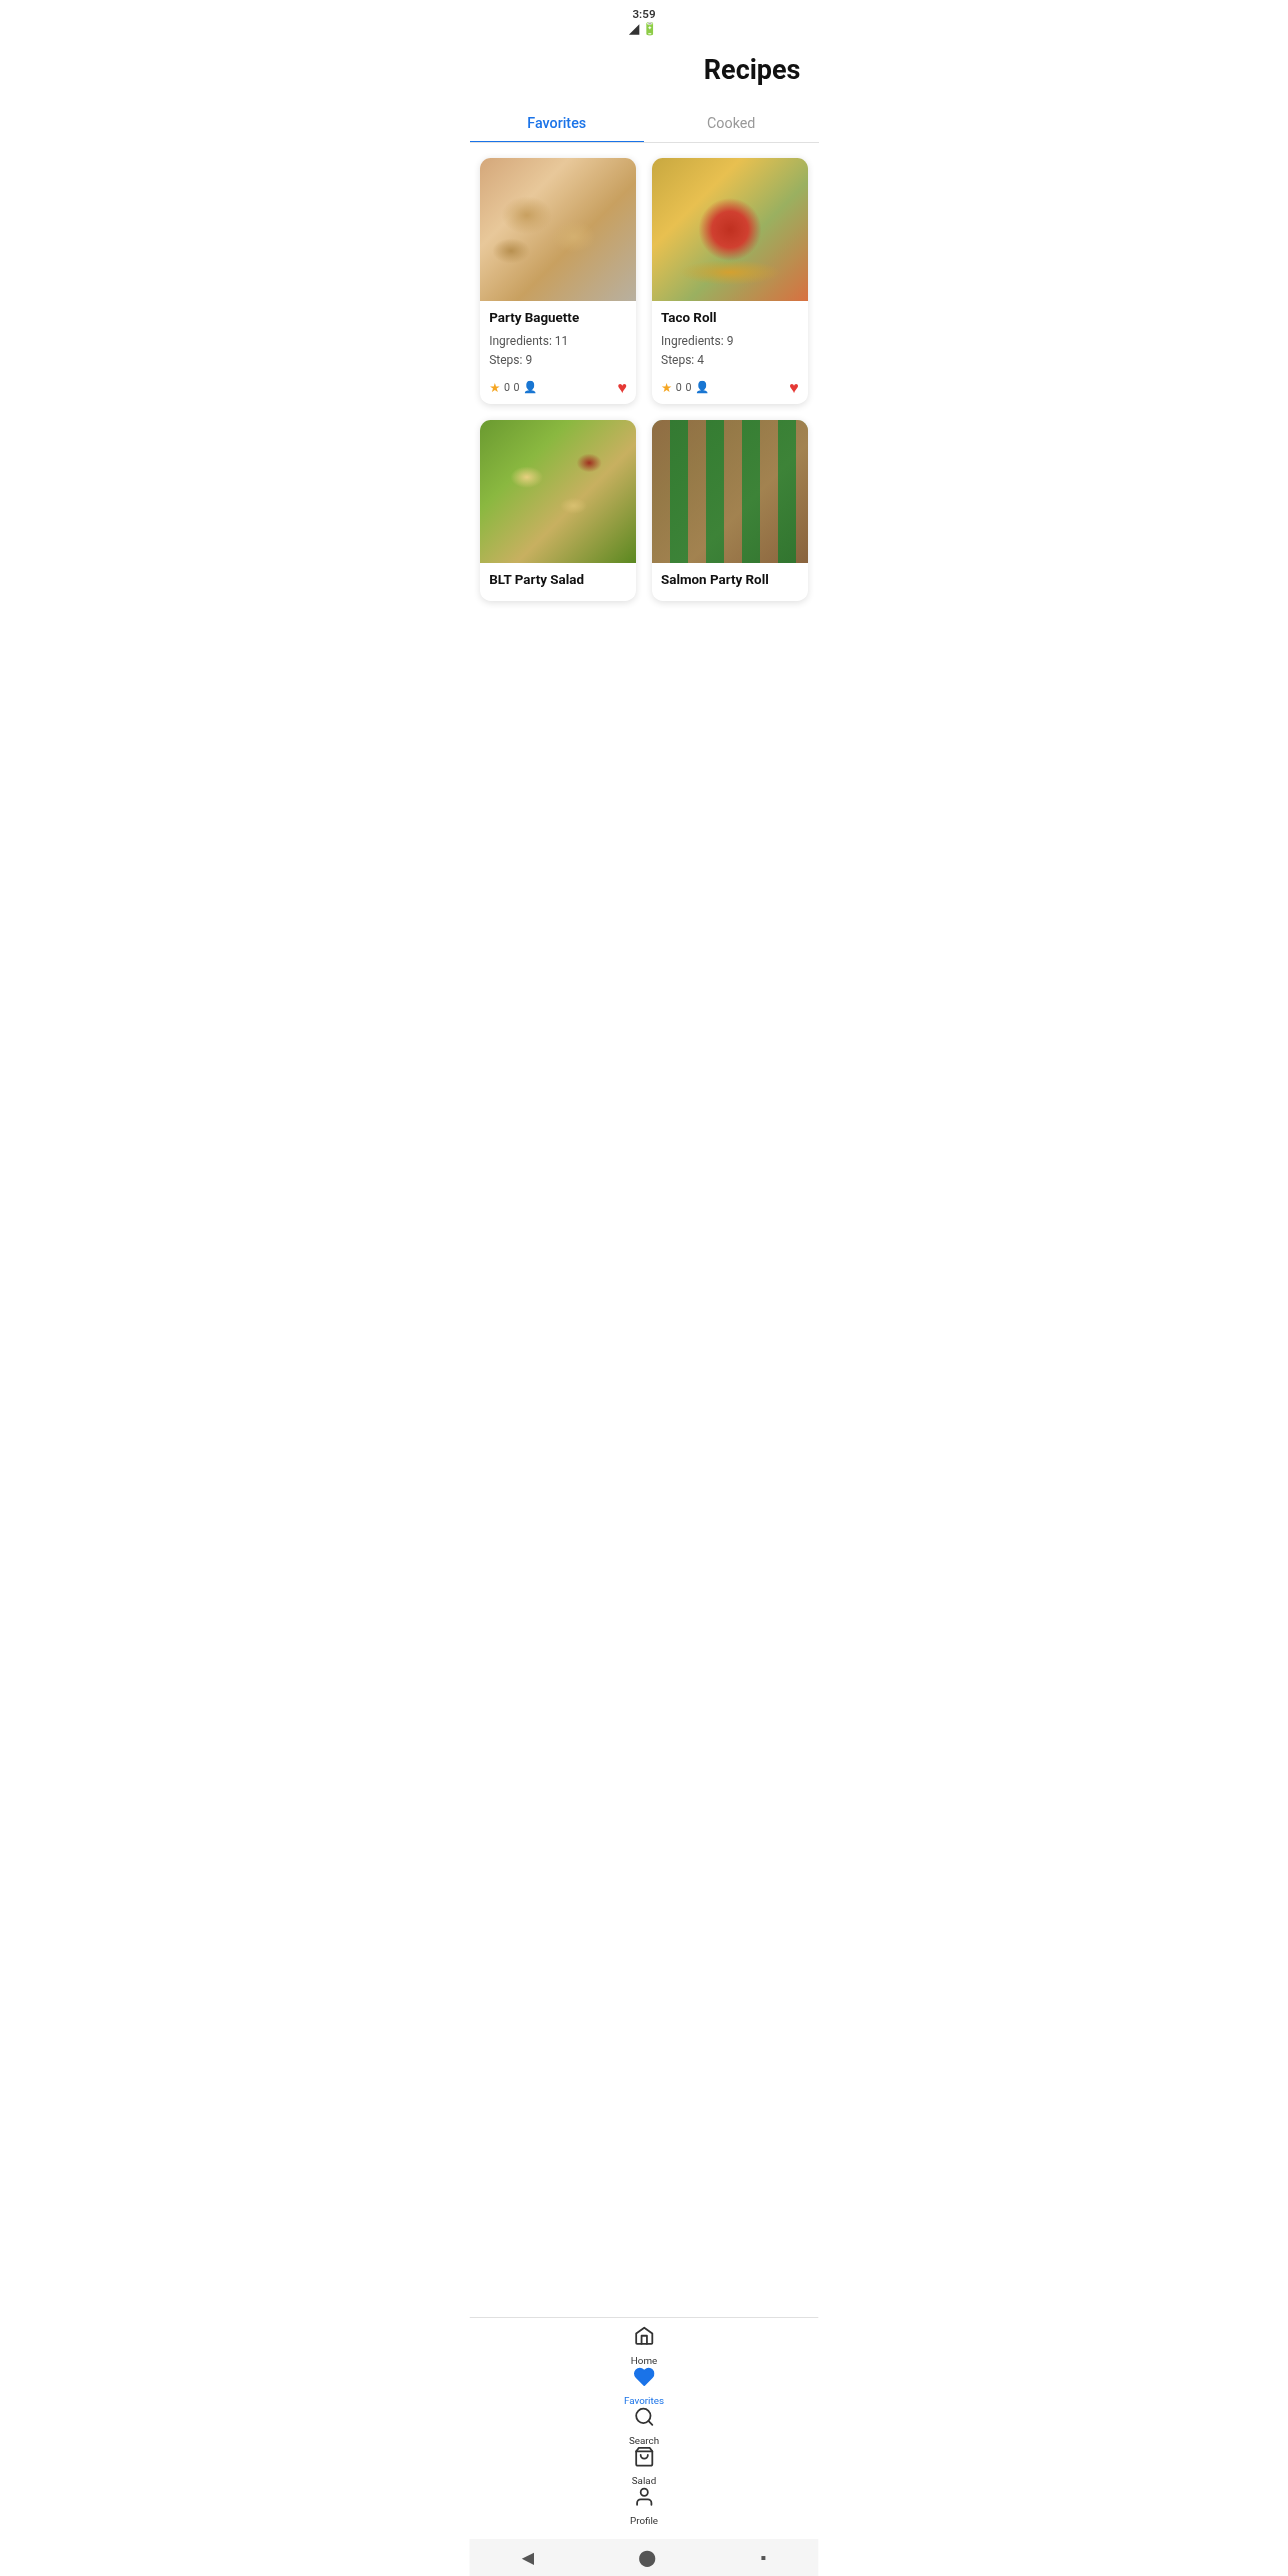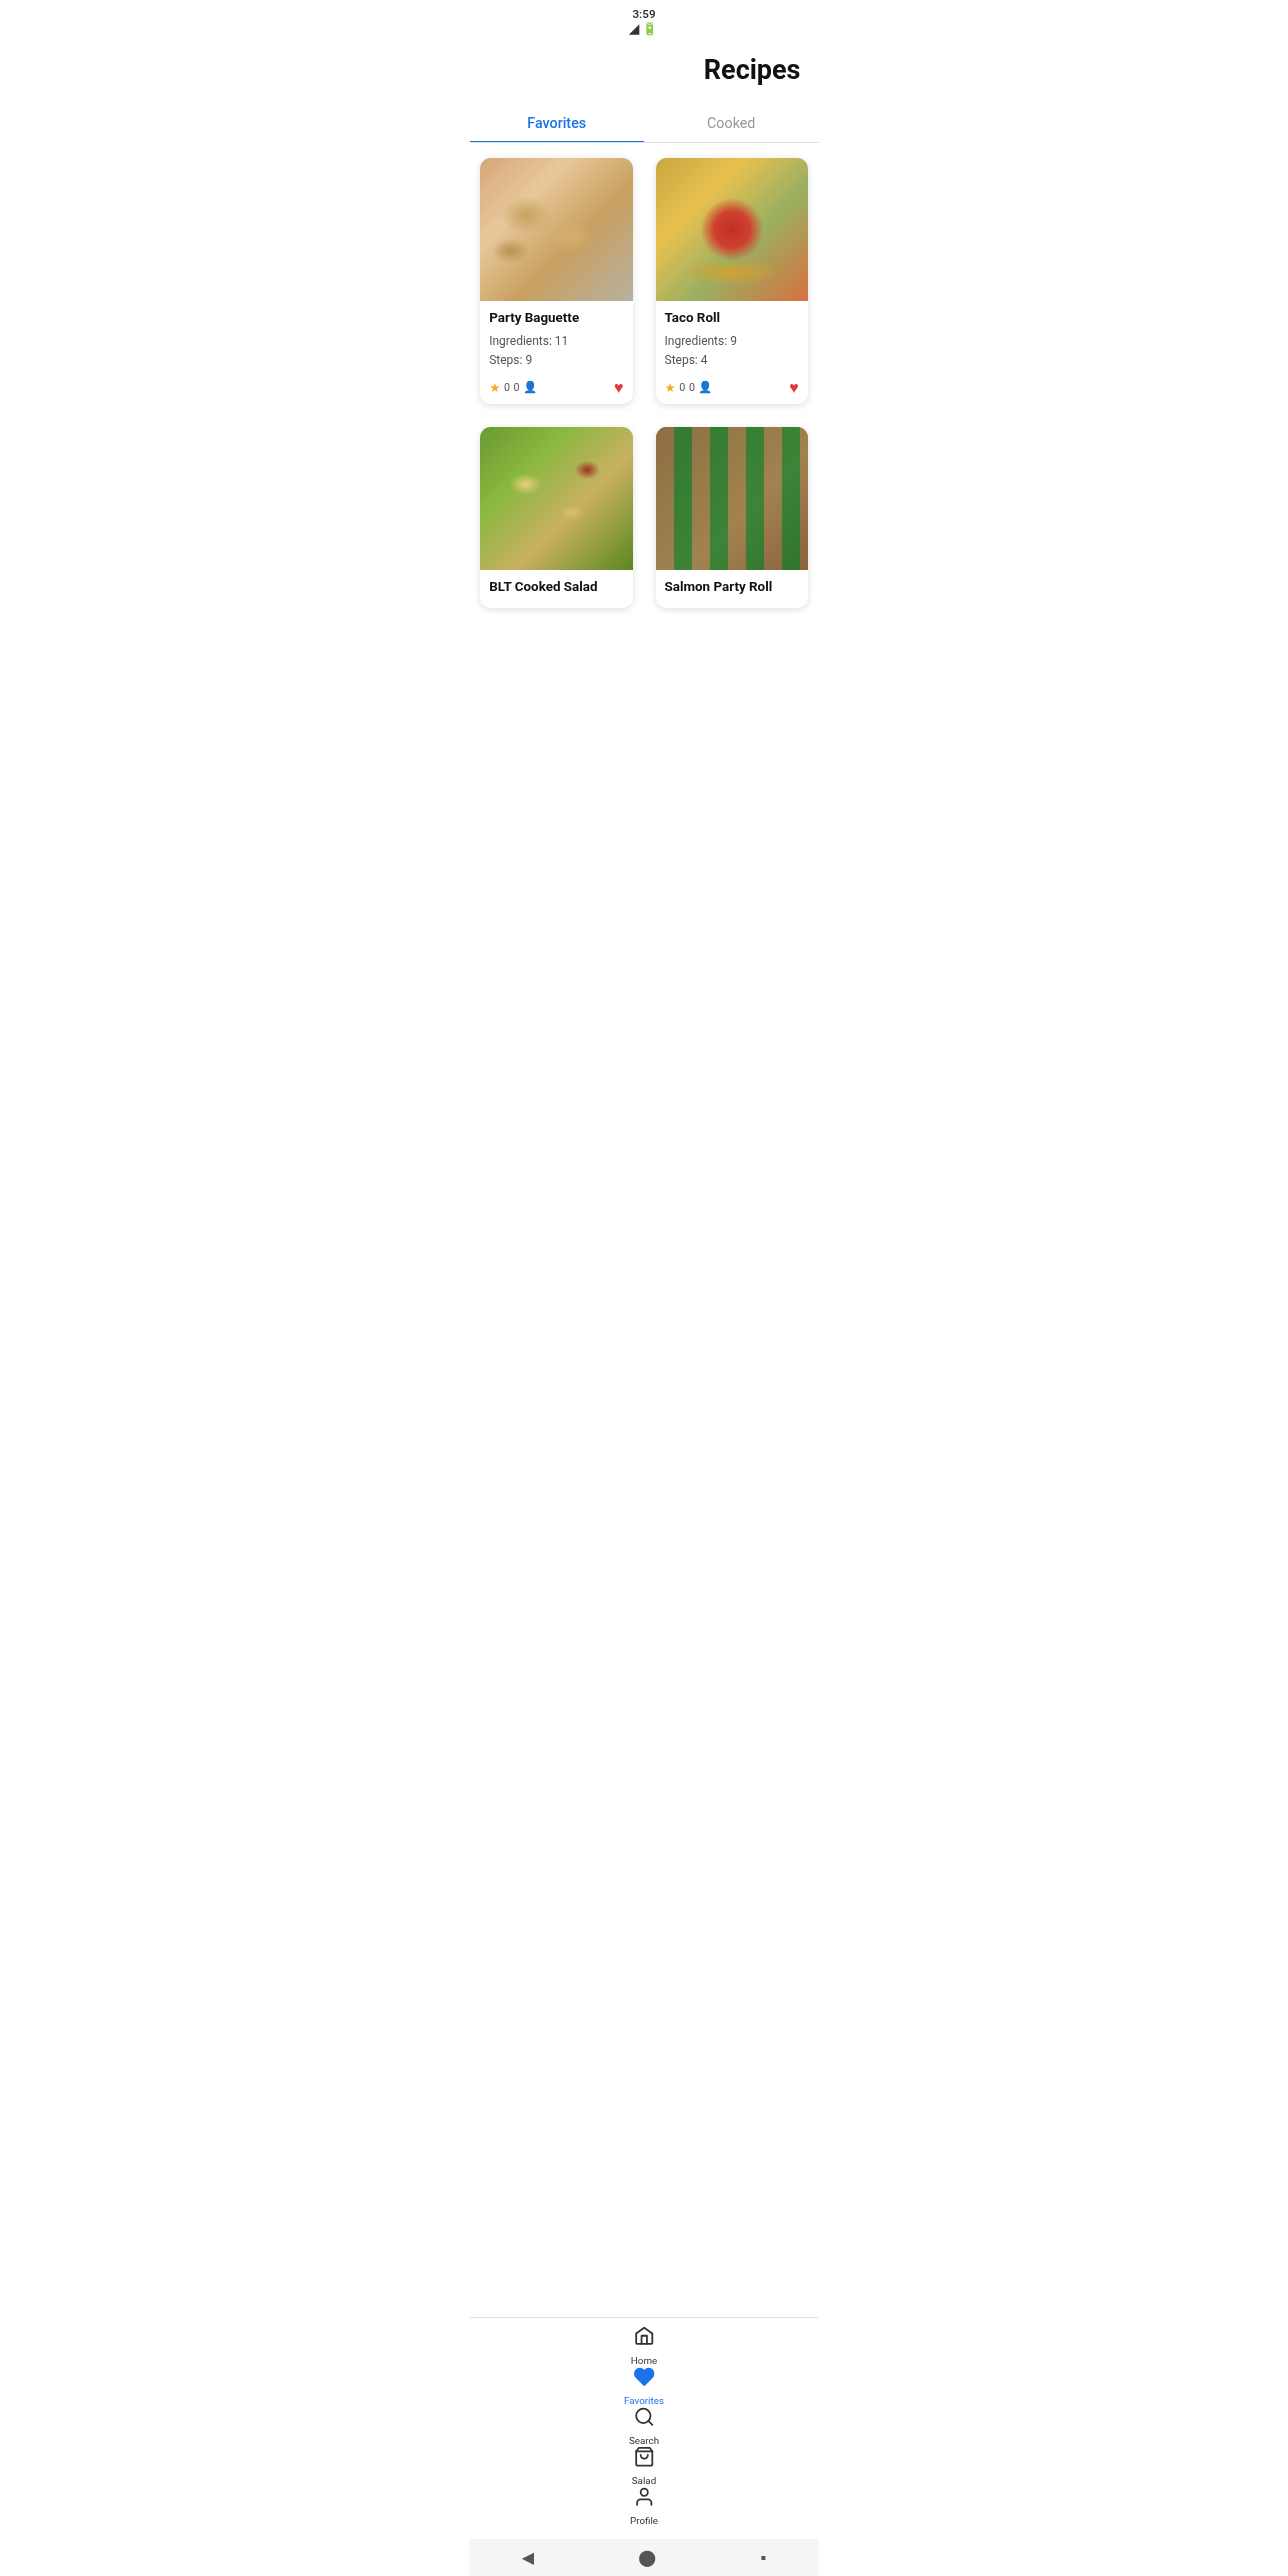--- a/index.html
+++ b/index.html
@@ -63,21 +63,21 @@
       font-weight: 500;
     }
     .tab.inactive {
       color: #999;
     }
 
     
     .recipe-grid {
       display: grid;
       grid-template-columns: 1fr 1fr;
-      gap: 23px;
+      gap: 16px;
       padding: 0 10.7px;
       padding-bottom: 72px;
     }
 
     .recipe-card {
       border-radius: 10.7px;
       overflow: hidden;
       box-shadow: 0 1.8px 7.2px rgba(0,0,0,0.12);
       background: #fff;
       cursor: pointer;
@@ -323,21 +323,21 @@
           <span class="person-icon">👤</span>
         </div>
         <span class="heart-icon">♥</span>
       </div>
     </div>
   </div>
 
   <div class="recipe-card partial">
     <div class="recipe-image img-pasta-salad"></div>
     <div class="recipe-info">
-      <div class="recipe-name">BLT Cooked Salad</div>
+      <div class="recipe-name">BLT Party Salad</div>
     </div>
   </div>
 
   <div class="recipe-card partial">
     <div class="recipe-image img-salmon-roll"></div>
     <div class="recipe-info">
       <div class="recipe-name">Salmon Party Roll</div>
     </div>
   </div>
 

